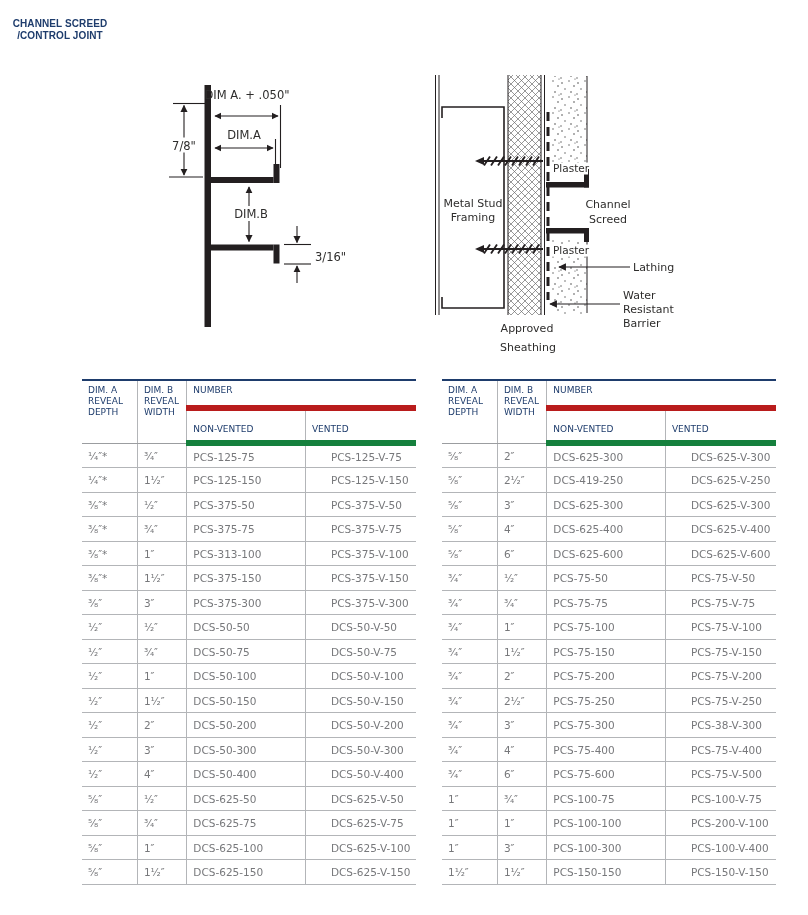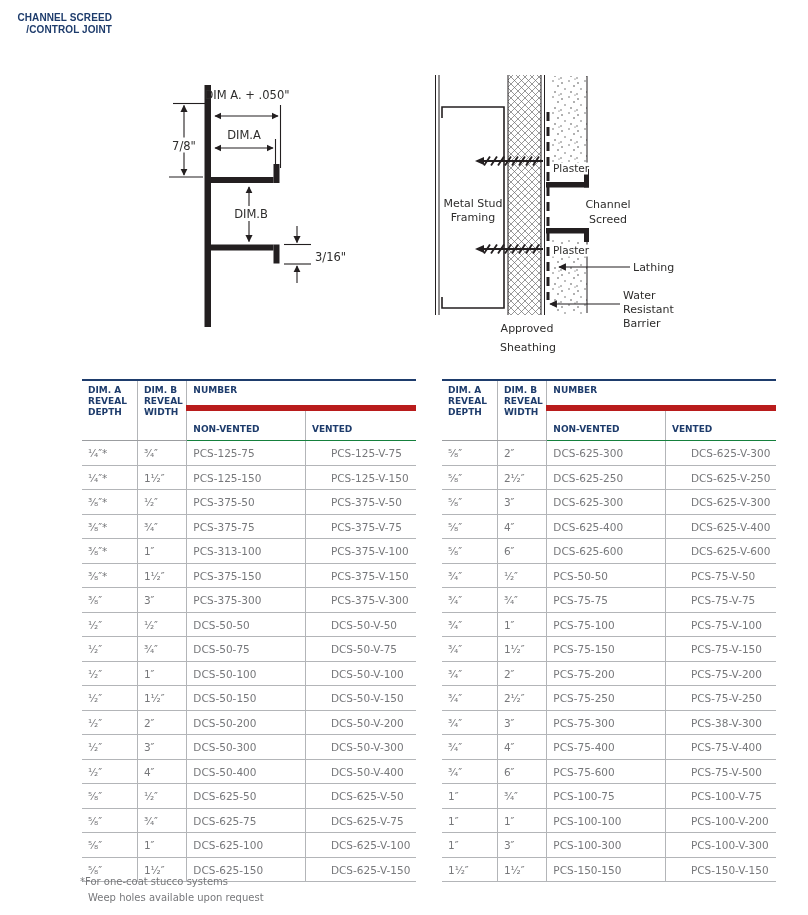--- a/index.html
+++ b/index.html
@@ -1,38 +1,38 @@
 <!DOCTYPE html>
 <html><head>
 <meta charset="utf-8">
 <style>
   html,body{margin:0;padding:0;background:#e8e8e8;}
   #page{position:relative;width:808px;height:915px;background:#ffffff;margin:0 auto;
         font-family:"Liberation Sans",sans-serif;overflow:hidden;}
 
   
-  .title{position:absolute;left:8px;top:12px;width:104px;text-align:right;
+  .title{position:absolute;left:8px;top:18px;width:104px;text-align:center;
          color:#1e3c6c;font-weight:bold;font-size:10px;line-height:11.5px;letter-spacing:.1px;}
 
   
   .svgbox{position:absolute;}
   svg text{font-family:"DejaVu Sans","Liberation Sans",sans-serif;fill:#2e2d2c;}
 
   
   .tbl{position:absolute;top:379px;width:334px;}
   .tbl table{width:100%;border-collapse:collapse;table-layout:fixed;
              border-top:2px solid #1e3c6c;
              font-family:"DejaVu Sans","Liberation Sans",sans-serif;}
   col.c1{width:16.6%}col.c2{width:14.8%}col.c3{width:35.5%}col.c4{width:33.1%}
-  .tbl th{color:#1e3c6c;font-size:9px;line-height:11px;font-weight:bold;text-align:left;
+  .tbl th{color:#1e3c6c;font-size:9px;line-height:11px;font-weight:normal;text-align:left;
           vertical-align:top;padding:4px 3px 2px 6px;white-space:pre-line;
           border-right:1px solid #b3b5b8;}
   th.dim{border-bottom:1px solid #9b9da0;}
   th.num{border-bottom:6px solid #b91c1c;border-right:none;height:18px;}
-  th.sub{border-bottom:1px solid #15803d;vertical-align:bottom;padding-bottom:5px;height:20px;}
+  th.sub{border-bottom:6px solid #15803d;vertical-align:bottom;padding-bottom:5px;height:20px;}
   th.sub.last{border-right:none;}
   .tbl td{color:#77787b;font-size:10.5px;height:24.5px;box-sizing:border-box;
           padding:1px 3px 0 6px;vertical-align:middle;
           border-bottom:1px solid #b3b5b8;border-right:1px solid #b3b5b8;}
   .tbl td:last-child{border-right:none;padding-left:25px;}
 
   
   .footnotes{position:absolute;left:80px;top:874px;color:#77787b;font-size:10px;line-height:15.5px;
              font-family:"DejaVu Sans","Liberation Sans",sans-serif;}
   .fn2{padding-left:8px;}
@@ -337,21 +337,21 @@
       <tbody>
           <tr>
             <td>⁵⁄₈″</td>
             <td>2″</td>
             <td>DCS-625-300</td>
             <td>DCS-625-V-300</td>
           </tr>
           <tr>
             <td>⁵⁄₈″</td>
             <td>2¹⁄₂″</td>
-            <td>DCS-625-250</td>
+            <td>DCS-419-250</td>
             <td>DCS-625-V-250</td>
           </tr>
           <tr>
             <td>⁵⁄₈″</td>
             <td>3″</td>
             <td>DCS-625-300</td>
             <td>DCS-625-V-300</td>
           </tr>
           <tr>
             <td>⁵⁄₈″</td>
@@ -361,21 +361,21 @@
           </tr>
           <tr>
             <td>⁵⁄₈″</td>
             <td>6″</td>
             <td>DCS-625-600</td>
             <td>DCS-625-V-600</td>
           </tr>
           <tr>
             <td>³⁄₄″</td>
             <td>¹⁄₂″</td>
-            <td>PCS-50-50</td>
+            <td>PCS-75-50</td>
             <td>PCS-75-V-50</td>
           </tr>
           <tr>
             <td>³⁄₄″</td>
             <td>³⁄₄″</td>
             <td>PCS-75-75</td>
             <td>PCS-75-V-75</td>
           </tr>
           <tr>
             <td>³⁄₄″</td>
@@ -422,36 +422,32 @@
           <tr>
             <td>1″</td>
             <td>³⁄₄″</td>
             <td>PCS-100-75</td>
             <td>PCS-100-V-75</td>
           </tr>
           <tr>
             <td>1″</td>
             <td>1″</td>
             <td>PCS-100-100</td>
-            <td>PCS-100-V-200</td>
+            <td>PCS-200-V-100</td>
           </tr>
           <tr>
             <td>1″</td>
             <td>3″</td>
             <td>PCS-100-300</td>
-            <td>PCS-100-V-300</td>
+            <td>PCS-100-V-400</td>
           </tr>
           <tr>
             <td>1¹⁄₂″</td>
             <td>1¹⁄₂″</td>
             <td>PCS-150-150</td>
             <td>PCS-150-V-150</td>
           </tr>
         </tbody>
     </table>
   </div>
 
-  <div class="footnotes">
-    <div>*For one-coat stucco systems</div>
-    <div class="fn2">Weep holes available upon request</div>
-  </div>
 
 </div>
 
 </body></html>

